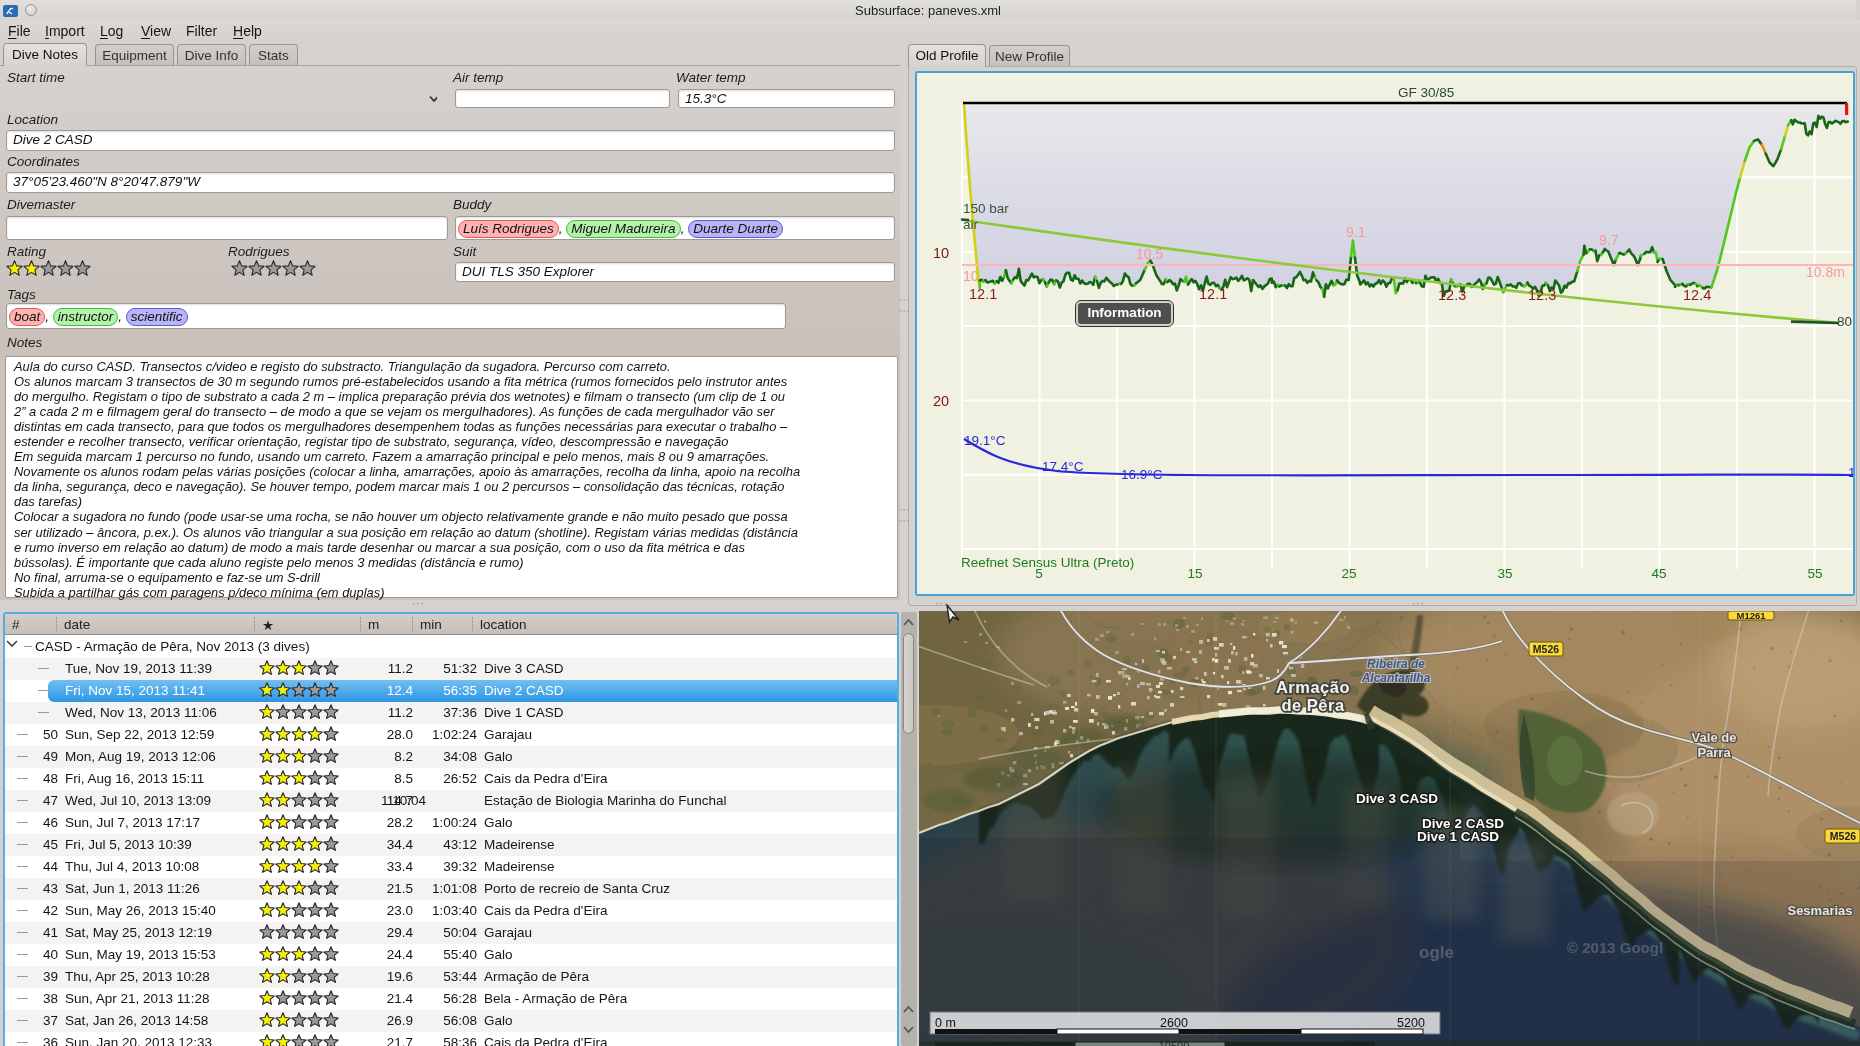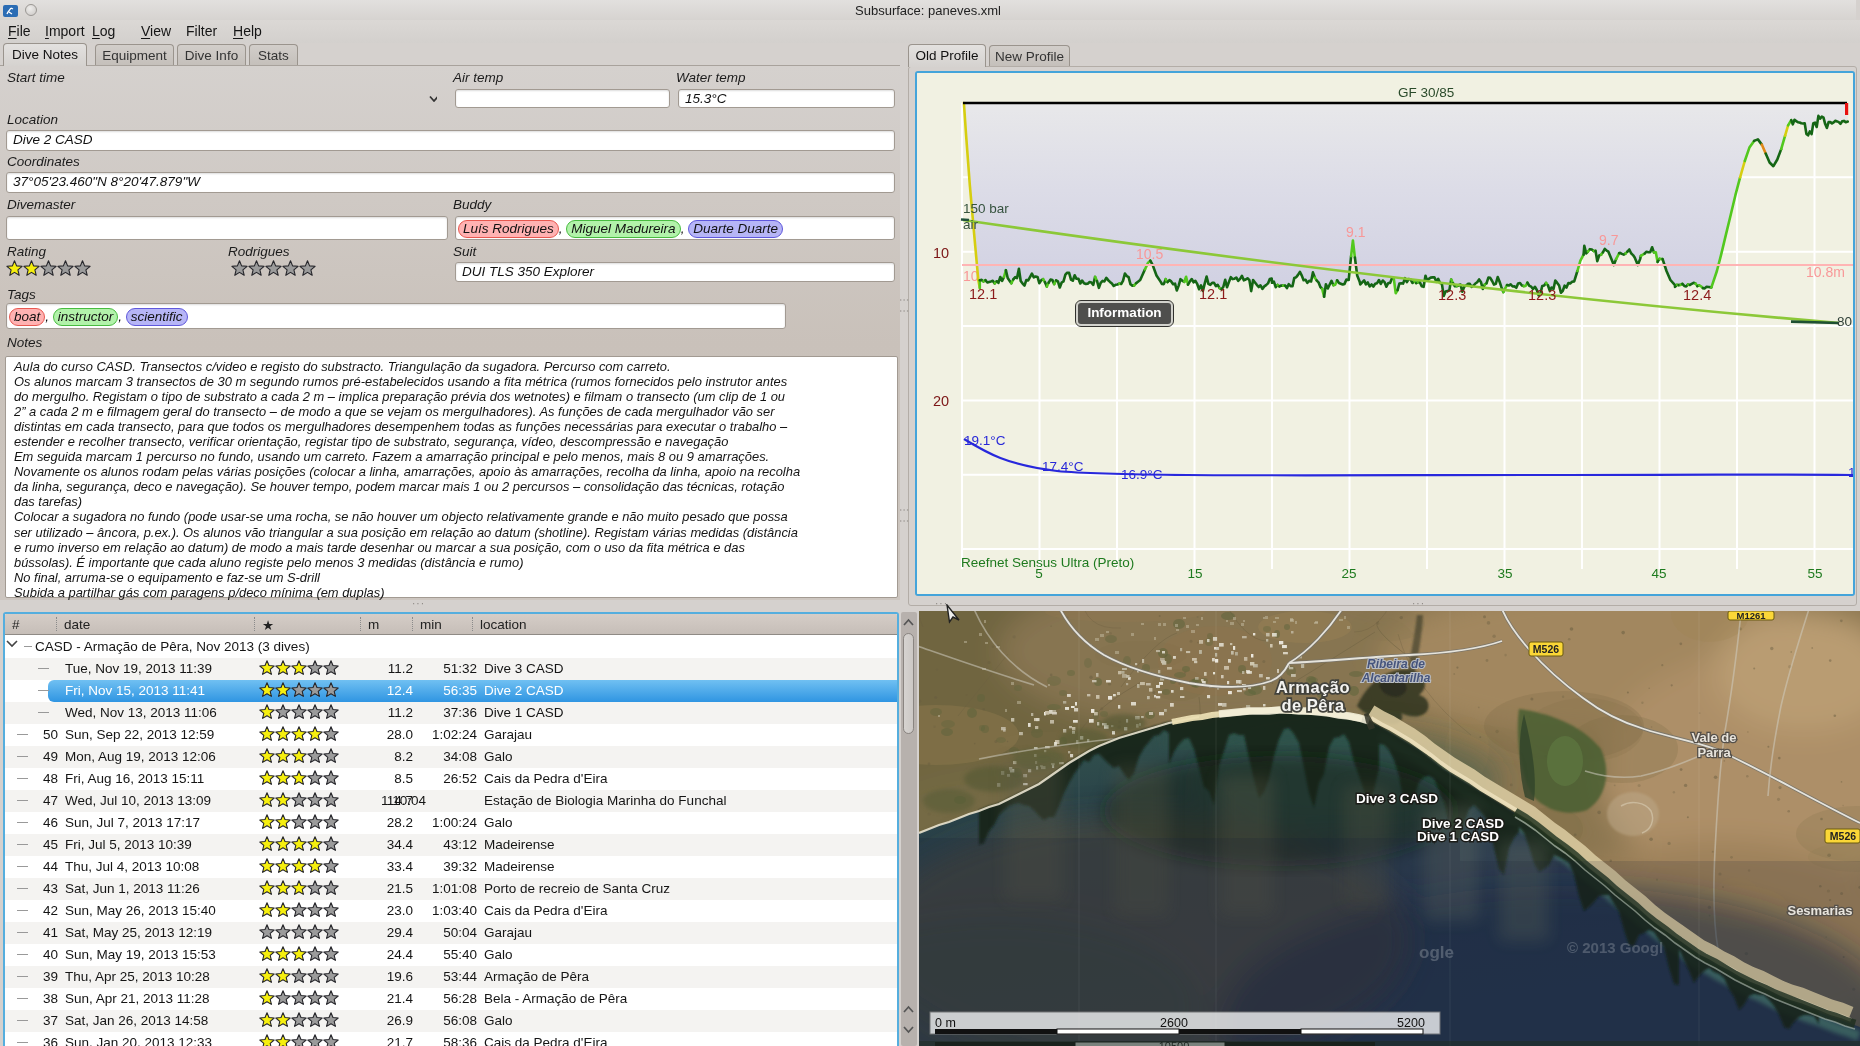--- a/index.html
+++ b/index.html
@@ -62,21 +62,21 @@
   <div id="appicon">
       <svg width="12" height="12">
         <path d="M2,9 C3,6 5,5 6,3 M6,3 l2,1 M4,7 l3,2" stroke="#fff" stroke-width="1.3" fill="none"></path>
       </svg>
     </div>
   <div id="circbtn"></div>
 </div>
 <div id="menubar">
   <span style="left:8px"><u>F</u>ile</span>
   <span style="left:45px"><u>I</u>mport</span>
-  <span style="left:92px"><u>L</u>og</span>
+  <span style="left:100px"><u>L</u>og</span>
   <span style="left:141px"><u>V</u>iew</span>
   <span style="left:186px">Filter</span>
   <span style="left:233px"><u>H</u>elp</span>
 </div>
 <div id="tabrow">
   <div class="tab active" style="left:3px;width:84px">Dive Notes</div>
   <div class="tab" style="left:95px;width:79px">Equipment</div>
   <div class="tab" style="left:177px;width:69px">Dive Info</div>
   <div class="tab" style="left:249px;width:49px">Stats</div>
 </div>

